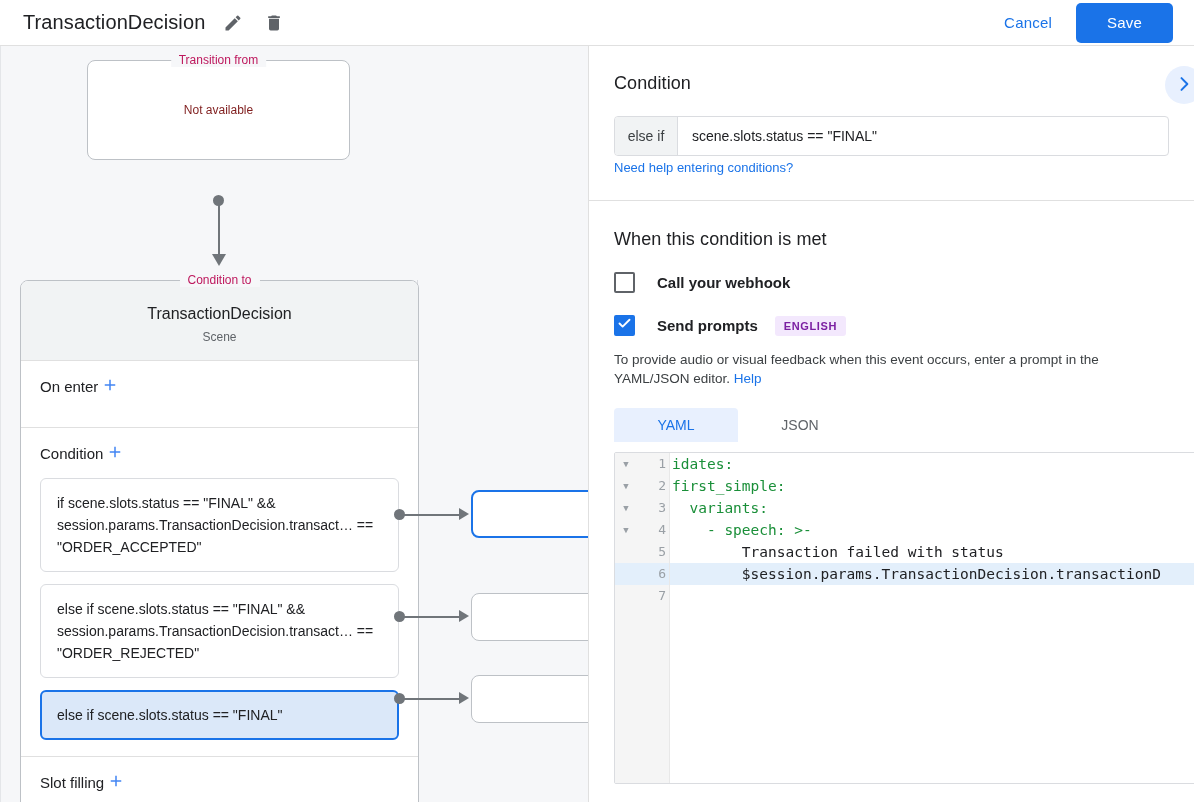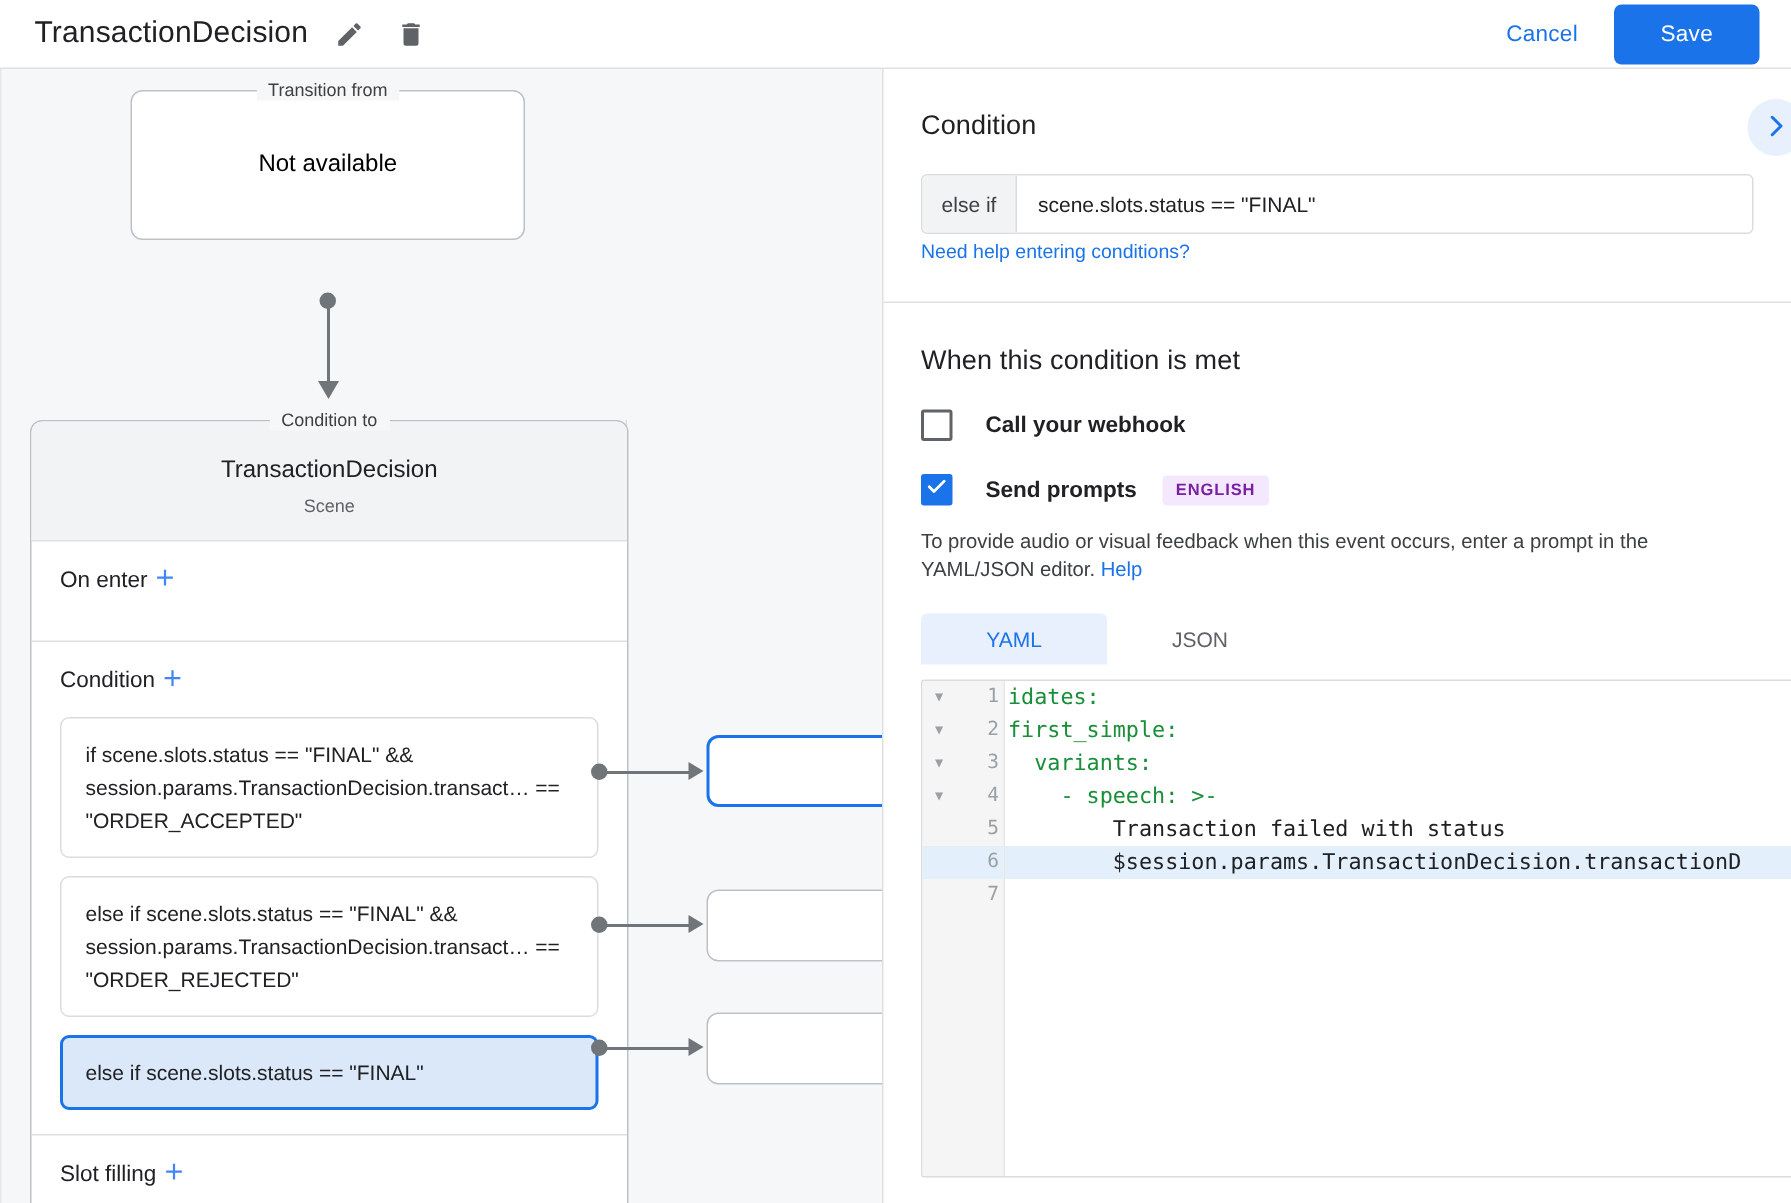--- a/index.html
+++ b/index.html
@@ -81,34 +81,34 @@
     border-radius: 8px;
     background: #ffffff;
   }
   .fs-legend {
     position: absolute;
     top: -8px; left: 50%;
     transform: translateX(-50%);
     background: #f6f7f9;
     padding: 0 8px;
     font-size: 12px;
-    color: #404040;
+    color: #be185d;
     white-space: nowrap;
   }
 
   
   .node-from {
     left: 87px; top: 14px;
     width: 263px; height: 100px;
   }
   .node-from .node-from-text {
     position: absolute; top: 0; left: 0;
     width: 100%; height: 100%;
     display: flex; align-items: center; justify-content: center;
-    font-size: 16px; color: #000000;
+    font-size: 12px; color: #7f1d1d;
   }
 
   
   .arrow-line {
     position: absolute;
     left: 218px; top: 150px;
     width: 2px; height: 62px;
     background: #70757a;
   }
   .arrow-dot {

